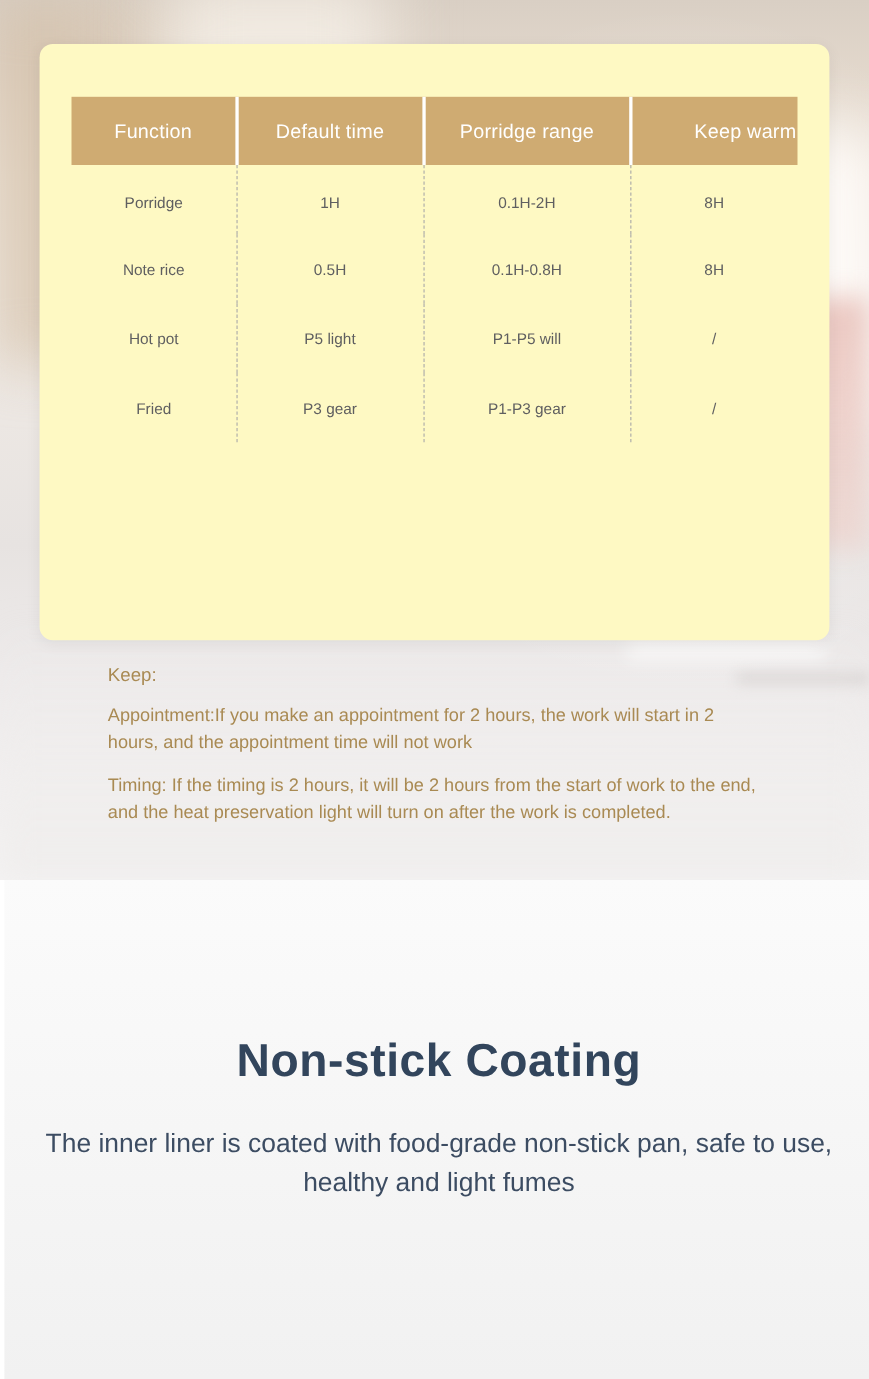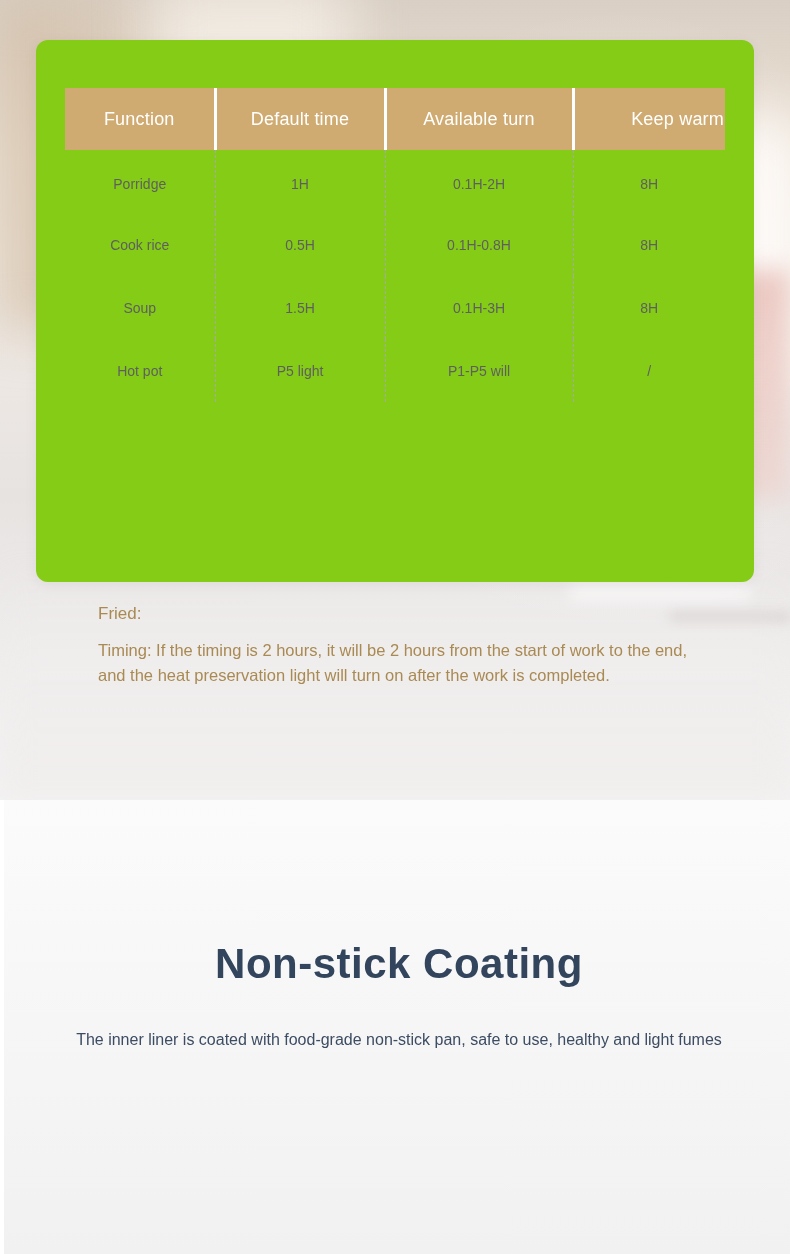--- a/index.html
+++ b/index.html
@@ -96,21 +96,21 @@
     filter: blur(6px);
   }
 
   
   .card {
     position: absolute;
     left: 36px;
     top: 40px;
     width: 718px;
     height: 542px;
-    background: #84cc16;
+    background: #fef9c3;
     border-radius: 12px;
     box-shadow: 0 3px 14px rgba(0,0,0,0.06);
   }
 
   table.spec {
     position: absolute;
     left: 29px;
     top: 48px;
     width: 660px;
     border-collapse: collapse;
@@ -185,21 +185,21 @@
     font-size: 42px;
     font-weight: bold;
     color: #32455c;
     letter-spacing: 0.5px;
   }
   .subline {
     position: absolute;
     left: 30px; right: 30px;
     top: 222px;
     text-align: center;
-    font-size: 16px;
+    font-size: 24px;
     line-height: 36px;
     color: #3c4c62;
   }
 </style>
 </head>
 <body>
 
 <div id="page">
 
   <div class="top-section">
@@ -217,55 +217,56 @@
         <colgroup>
           <col class="c0">
             <col class="c1">
             <col class="c2">
             <col class="c3">
         </colgroup>
         <thead>
           <tr>
             <th>Function</th>
             <th>Default time</th>
-            <th>Available turn</th>
+            <th>Porridge range</th>
             <th>Keep warm</th>
           </tr>
         </thead>
         <tbody>
           <tr>
             <td>Porridge</td>
             <td>1H</td>
             <td>0.1H-2H</td>
             <td>8H</td>
           </tr>
           <tr>
-            <td>Cook rice</td>
+            <td>Note rice</td>
             <td>0.5H</td>
             <td>0.1H-0.8H</td>
-            <td>8H</td>
-          </tr>
-          <tr>
-            <td>Soup</td>
-            <td>1.5H</td>
-            <td>0.1H-3H</td>
             <td>8H</td>
           </tr>
           <tr>
             <td>Hot pot</td>
             <td>P5 light</td>
             <td>P1-P5 will</td>
             <td>/</td>
           </tr>
+          <tr>
+            <td>Fried</td>
+            <td>P3 gear</td>
+            <td>P1-P3 gear</td>
+            <td>/</td>
+          </tr>
         </tbody>
       </table>
     </div>
 
     <div class="note">
-      <div class="note-title">Fried:</div>
+      <div class="note-title">Keep:</div>
+      <p class="note-p">Appointment:If you make an appointment for 2 hours, the work will start in 2 hours, and the appointment time will not work</p>
       <p class="note-p last">Timing: If the timing is 2 hours, it will be 2 hours from the start of work to the end, and the heat preservation light will turn on after the work is completed.</p>
     </div>
   </div>
 
   <div class="bottom-section">
     <div class="headline">Non-stick Coating</div>
     <div class="subline">The inner liner is coated with food-grade non-stick pan, safe to use, healthy and light fumes</div>
   </div>
 
 </div>

